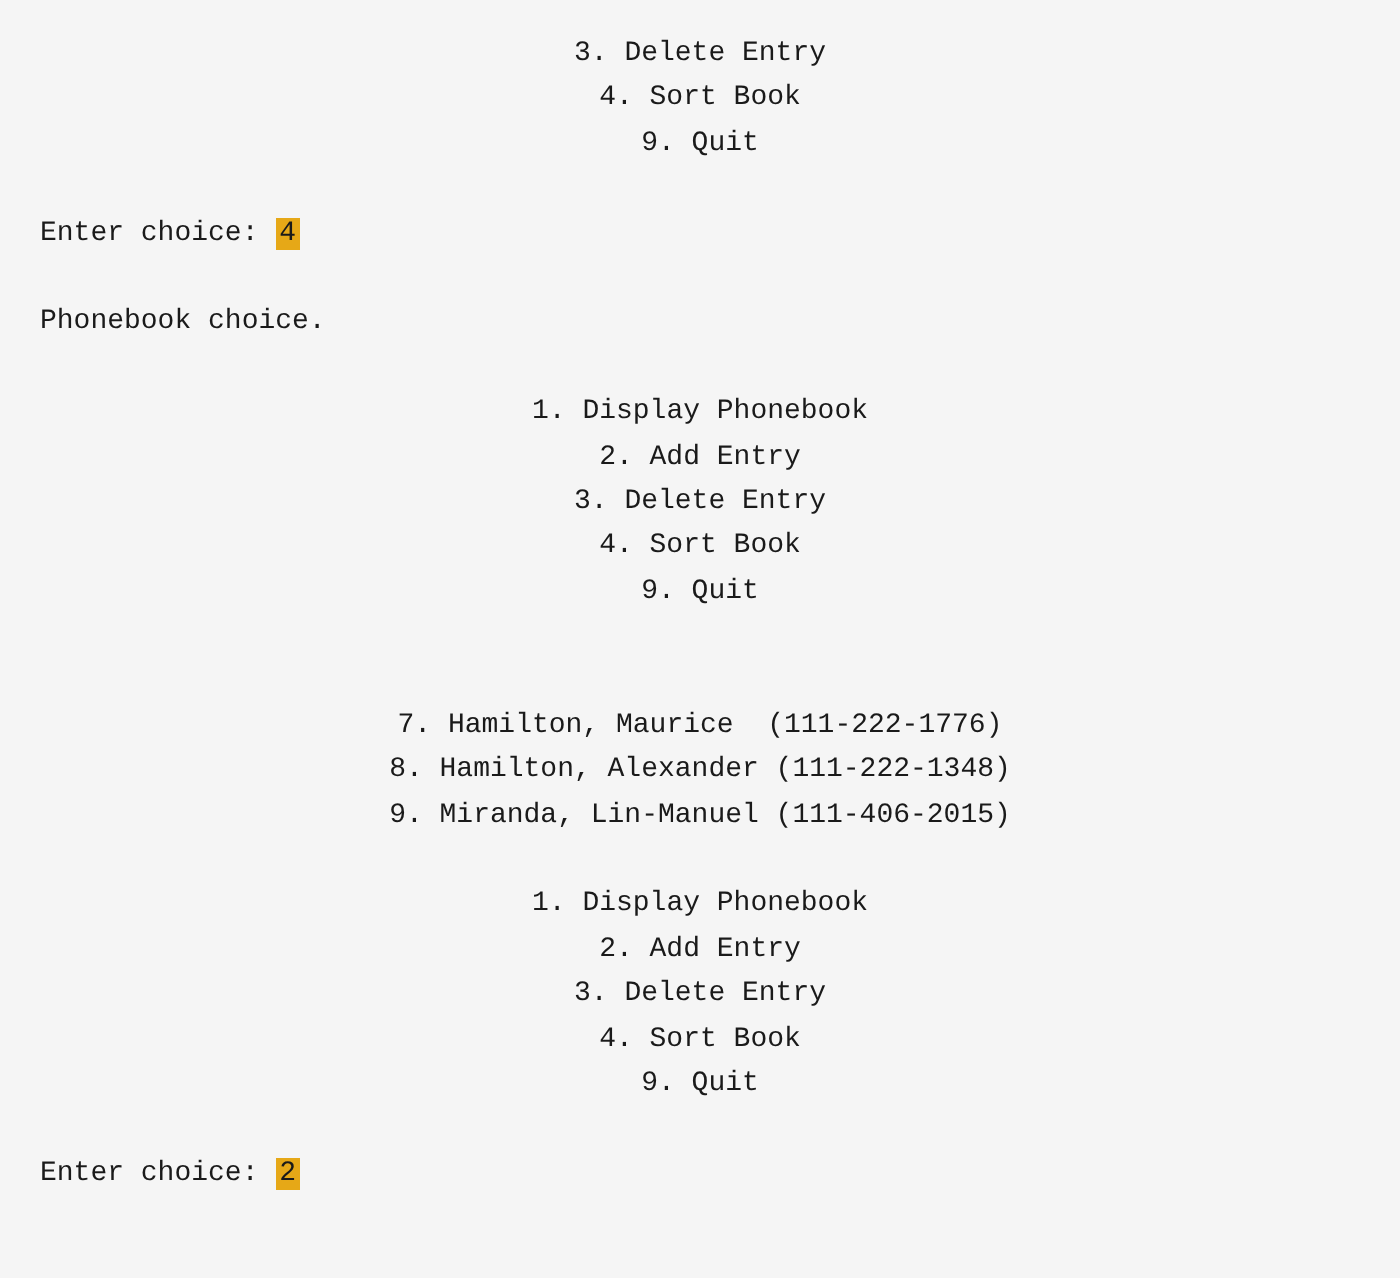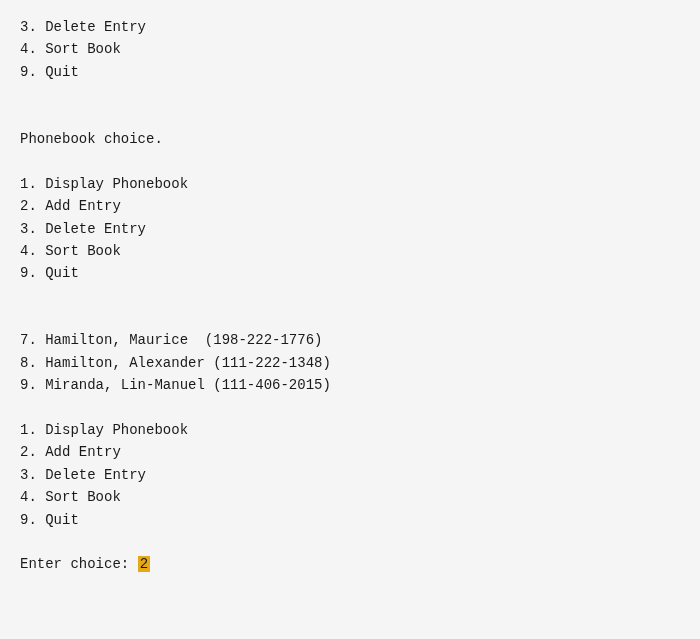--- a/index.html
+++ b/index.html
@@ -35,35 +35,37 @@
     }
 
     .highlight {
       background-color: #e6a817;
       color: #1a1a1a;
       padding: 0 2px;
     }
 
     .section {
       margin-bottom: 0;
+      text-align: center;
     }
   </style>
 </head>
 <body>
 
 <div class="terminal">
 
   <div class="section">
     <div class="line">3. Delete Entry</div>
     <div class="line">4. Sort Book</div>
     <div class="line">9. Quit</div>
   </div>
 
   <div class="blank"></div>
 
+  <div class="line">Enter choice: <span class="highlight">4</span></div>
 
   <div class="blank"></div>
 
   <div class="line">Phonebook choice.</div>
 
   <div class="blank"></div>
 
   <div class="section">
     <div class="line">1. Display Phonebook</div>
     <div class="line">2. Add Entry</div>
@@ -71,21 +73,21 @@
     <div class="line">4. Sort Book</div>
     <div class="line">9. Quit</div>
   </div>
 
   <div class="blank"></div>
 
 
   <div class="blank"></div>
 
   <div class="section">
-    <div class="line">7. Hamilton, Maurice  (198-222-1776)</div>
+    <div class="line">7. Hamilton, Maurice  (111-222-1776)</div>
     <div class="line">8. Hamilton, Alexander (111-222-1348)</div>
     <div class="line">9. Miranda, Lin-Manuel (111-406-2015)</div>
   </div>
 
   <div class="blank"></div>
 
   <div class="section">
     <div class="line">1. Display Phonebook</div>
     <div class="line">2. Add Entry</div>
     <div class="line">3. Delete Entry</div>

